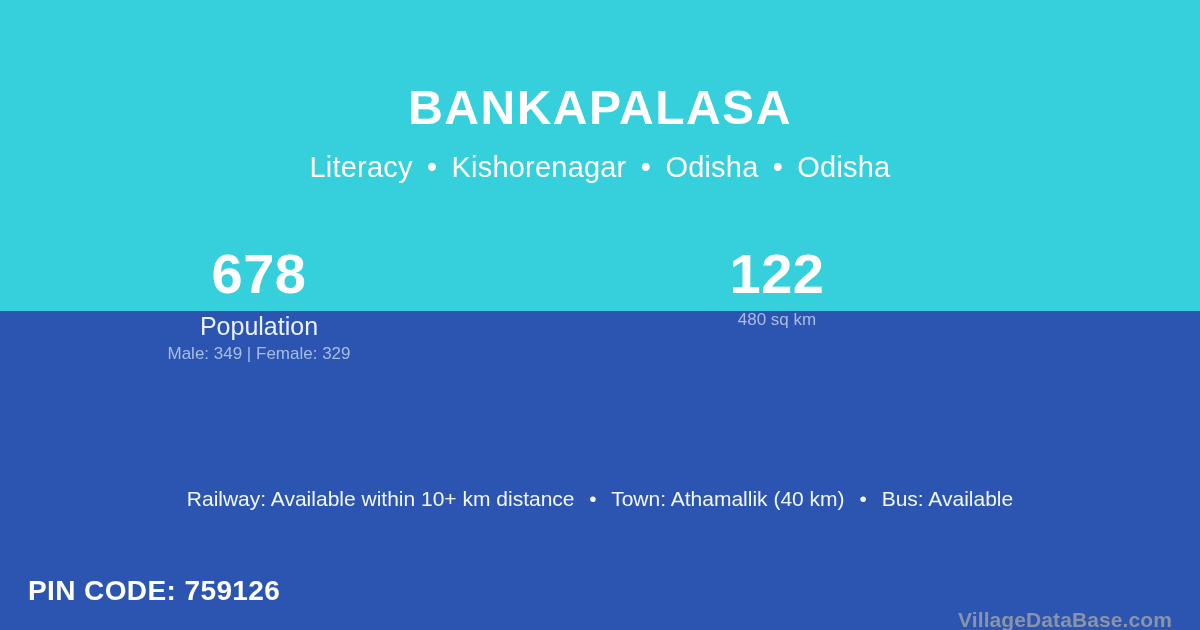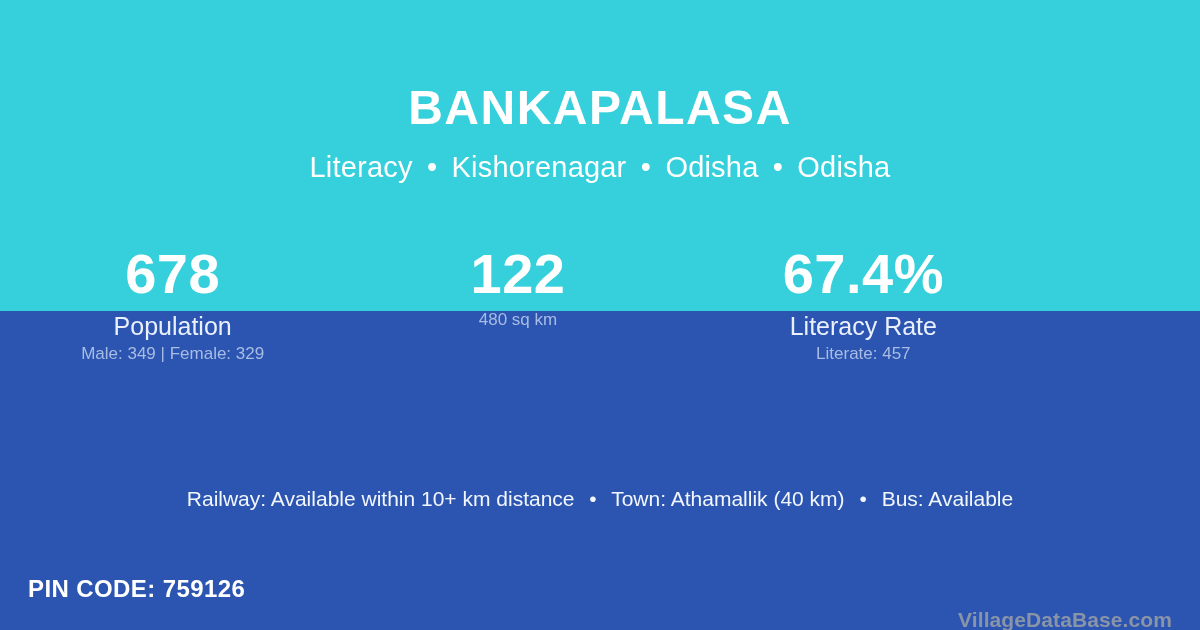--- a/index.html
+++ b/index.html
@@ -118,21 +118,21 @@
 
   .infra-line .sep {
     padding: 0 9px;
   }
 
   
   .pin-code {
     position: absolute;
     left: 28px;
     top: 575px;
-    font-size: 24px;
+    font-size: 28px;
     font-weight: 700;
     color: #FFFFFF;
     letter-spacing: 0.4px;
     z-index: 5;
   }
 
   .watermark {
     position: absolute;
     right: 28px;
     top: 608px;
@@ -168,25 +168,20 @@
     <div class="stat-value">678</div>
     <div class="stat-label">Population</div>
     <div class="stat-sub">Male: 349 | Female: 329</div>
   </div>
 
   <div class="stat-col">
     <div class="stat-value">122</div>
     <div class="stat-sub">480 sq km</div>
   </div>
 
-  <div class="stat-col">
-    <div class="stat-value">67.4%</div>
-    <div class="stat-label">Literacy Rate</div>
-    <div class="stat-sub">Literate: 457</div>
-  </div>
 
 </div>
 
 <div class="infra-line">
   <span>Railway: Available within 10+ km distance</span>
   <span class="sep">•</span>
   <span>Town: Athamallik (40 km)</span>
   <span class="sep">•</span>
   <span>Bus: Available</span>
 </div>

